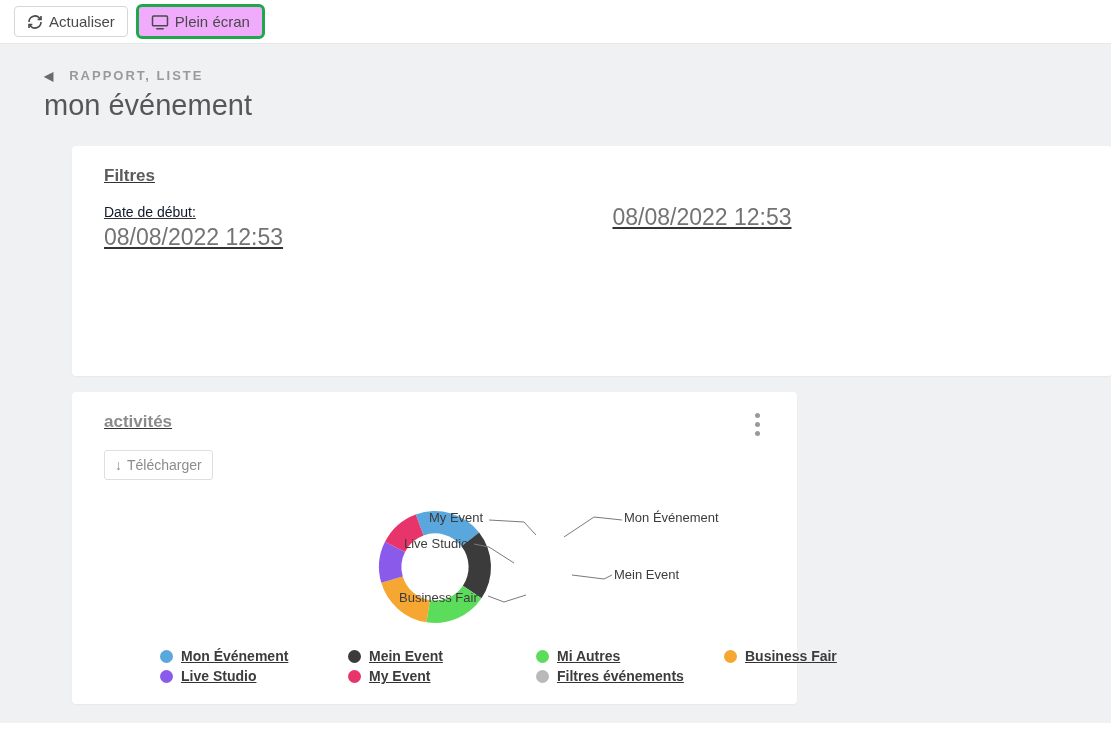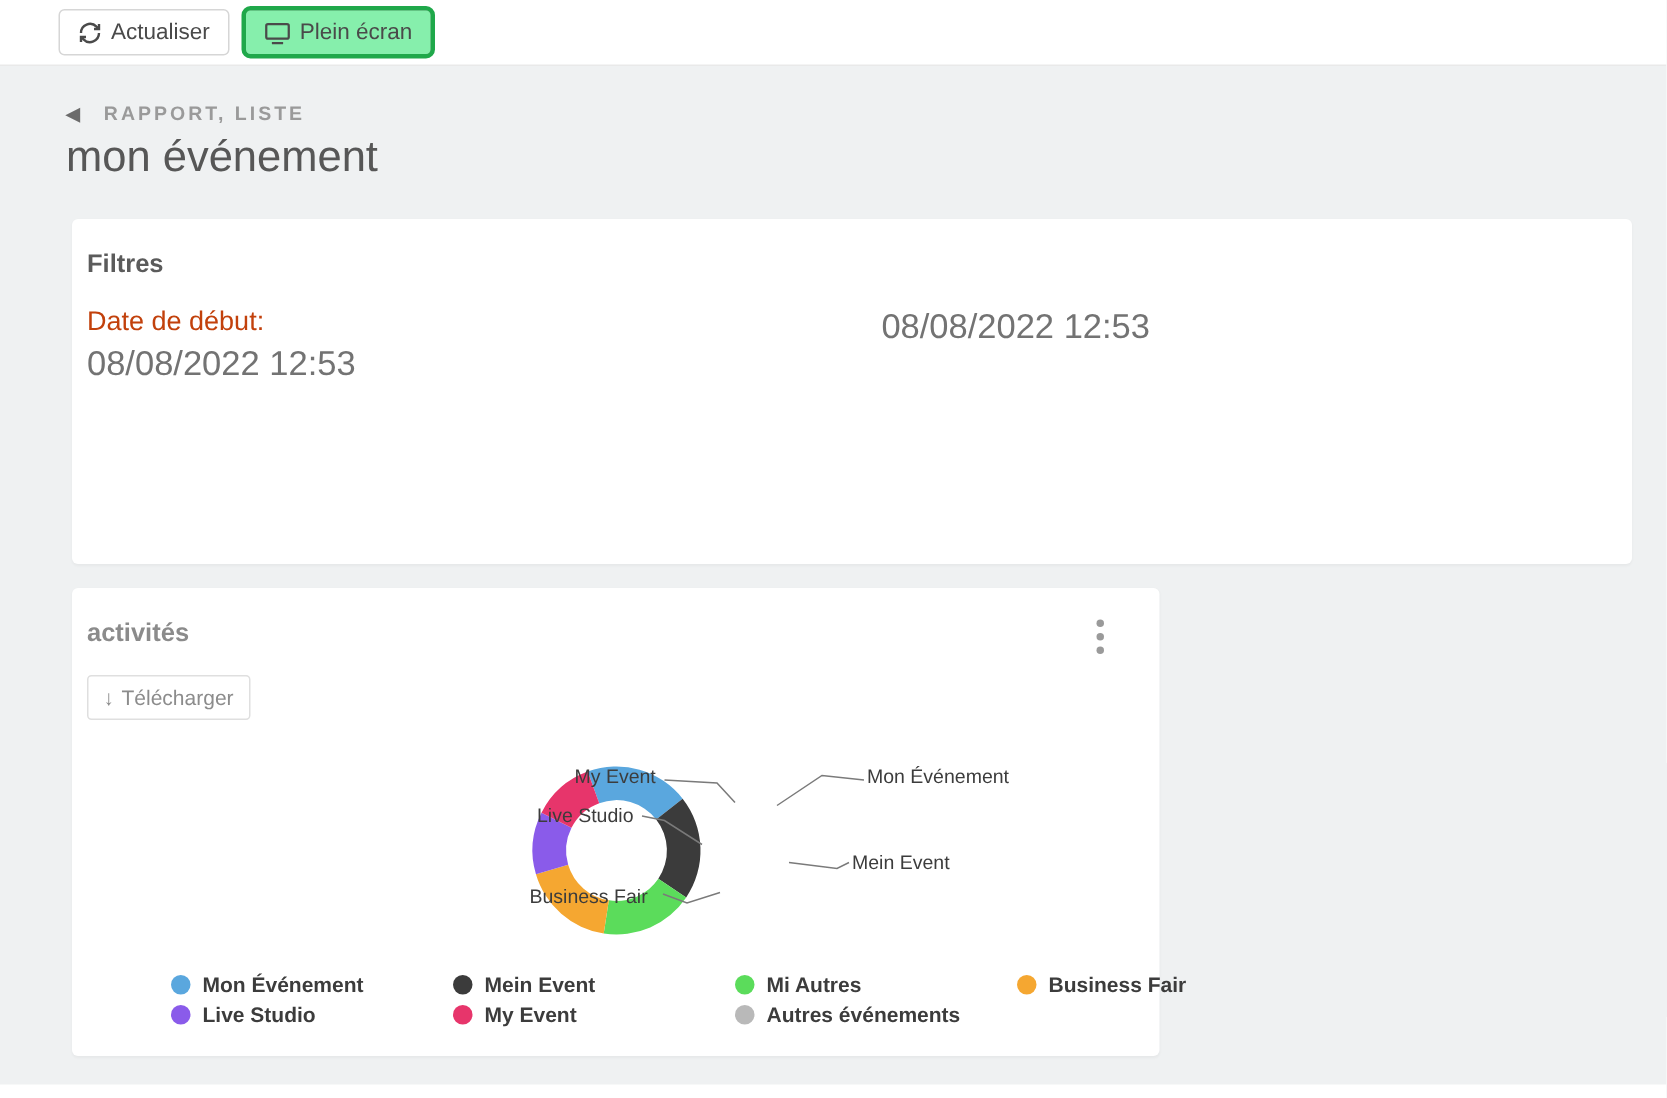--- a/index.html
+++ b/index.html
@@ -6,21 +6,21 @@
   body {
     font-family: -apple-system, BlinkMacSystemFont, "Segoe UI", "Helvetica Neue", Arial, sans-serif;
     background: #fff;
     color: #333;
     width: 1111px;
     height: 732px;
     overflow: hidden;
   }
   
   .toolbar {
-    padding: 6px 39px;
+    padding: 6px 14px;
     display: flex;
     gap: 10px;
     border-bottom: 1px solid #e9e9e9;
     background: #fff;
   }
   .btn {
     display: inline-flex;
     align-items: center;
     gap: 6px;
     padding: 6px 12px;
@@ -29,21 +29,21 @@
     border: 1px solid #d6d6d6;
     border-radius: 4px;
     cursor: pointer;
     color: #4a4a4a;
   }
   .btn .ico { display: inline-flex; }
   .btn.highlighted {
     outline: 3px solid #1fa84a;
     outline-offset: -1px;
     border-color: #d0d0d0;
-    background: #86efac;
+    background: #f0abfc;
   }
   
   .main {
     background: #eff1f2;
     padding: 24px 0 24px 44px;
     height: calc(732px - 53px);
   }
   .breadcrumb {
     display: flex;
     align-items: center;
@@ -58,37 +58,38 @@
   .page-title {
     font-size: 29px;
     font-weight: 400;
     color: #575757;
     margin-top: 6px;
     margin-bottom: 24px;
   }
   .card {
     background: #fff;
     border-radius: 4px;
-    padding: 20px 10px;
+    padding: 20px 32px;
     box-shadow: 0 1px 2px rgba(0,0,0,0.04);
-    margin-left: 4px;
+    margin-left: 28px;
     margin-bottom: 16px;
+    text-decoration: underline;
   }
   .card.filters { width: 1040px; min-height: 230px; }
   .card.activities { width: 725px; position: relative; }
   .card-title {
     font-size: 17px;
     font-weight: 600;
     color: #5b5b5b;
     margin-bottom: 18px;
   }
   .card-title.muted { color: #8b8b8b; font-weight: 600; }
   .filters-row { display: flex; gap: 40px; }
   .filter-col { flex: 0 0 48%; }
-  .filter-label { color: #c2410c; font-size: 18px; margin-bottom: 4px; }
+  .filter-label { color: #0f172a; font-size: 14px; margin-bottom: 4px; }
   .filter-value { font-size: 23px; color: #737373; }
 
   .kebab {
     position: absolute;
     top: 20px;
     right: 28px;
     width: 24px;
     height: 24px;
     display: flex;
     flex-direction: column;
@@ -251,17 +252,17 @@
         <div class="legend-item">
           <span class="legend-dot" style="background: rgb(138, 91, 234);"></span>
           <span>Live Studio</span>
         </div>
         <div class="legend-item">
           <span class="legend-dot" style="background: rgb(231, 53, 107);"></span>
           <span>My Event</span>
         </div>
         <div class="legend-item">
           <span class="legend-dot" style="background: rgb(185, 185, 185);"></span>
-          <span>Autres événements</span>
+          <span>Filtres événements</span>
         </div>
       </div>
   </div>
 </div>
 
 </body></html>

